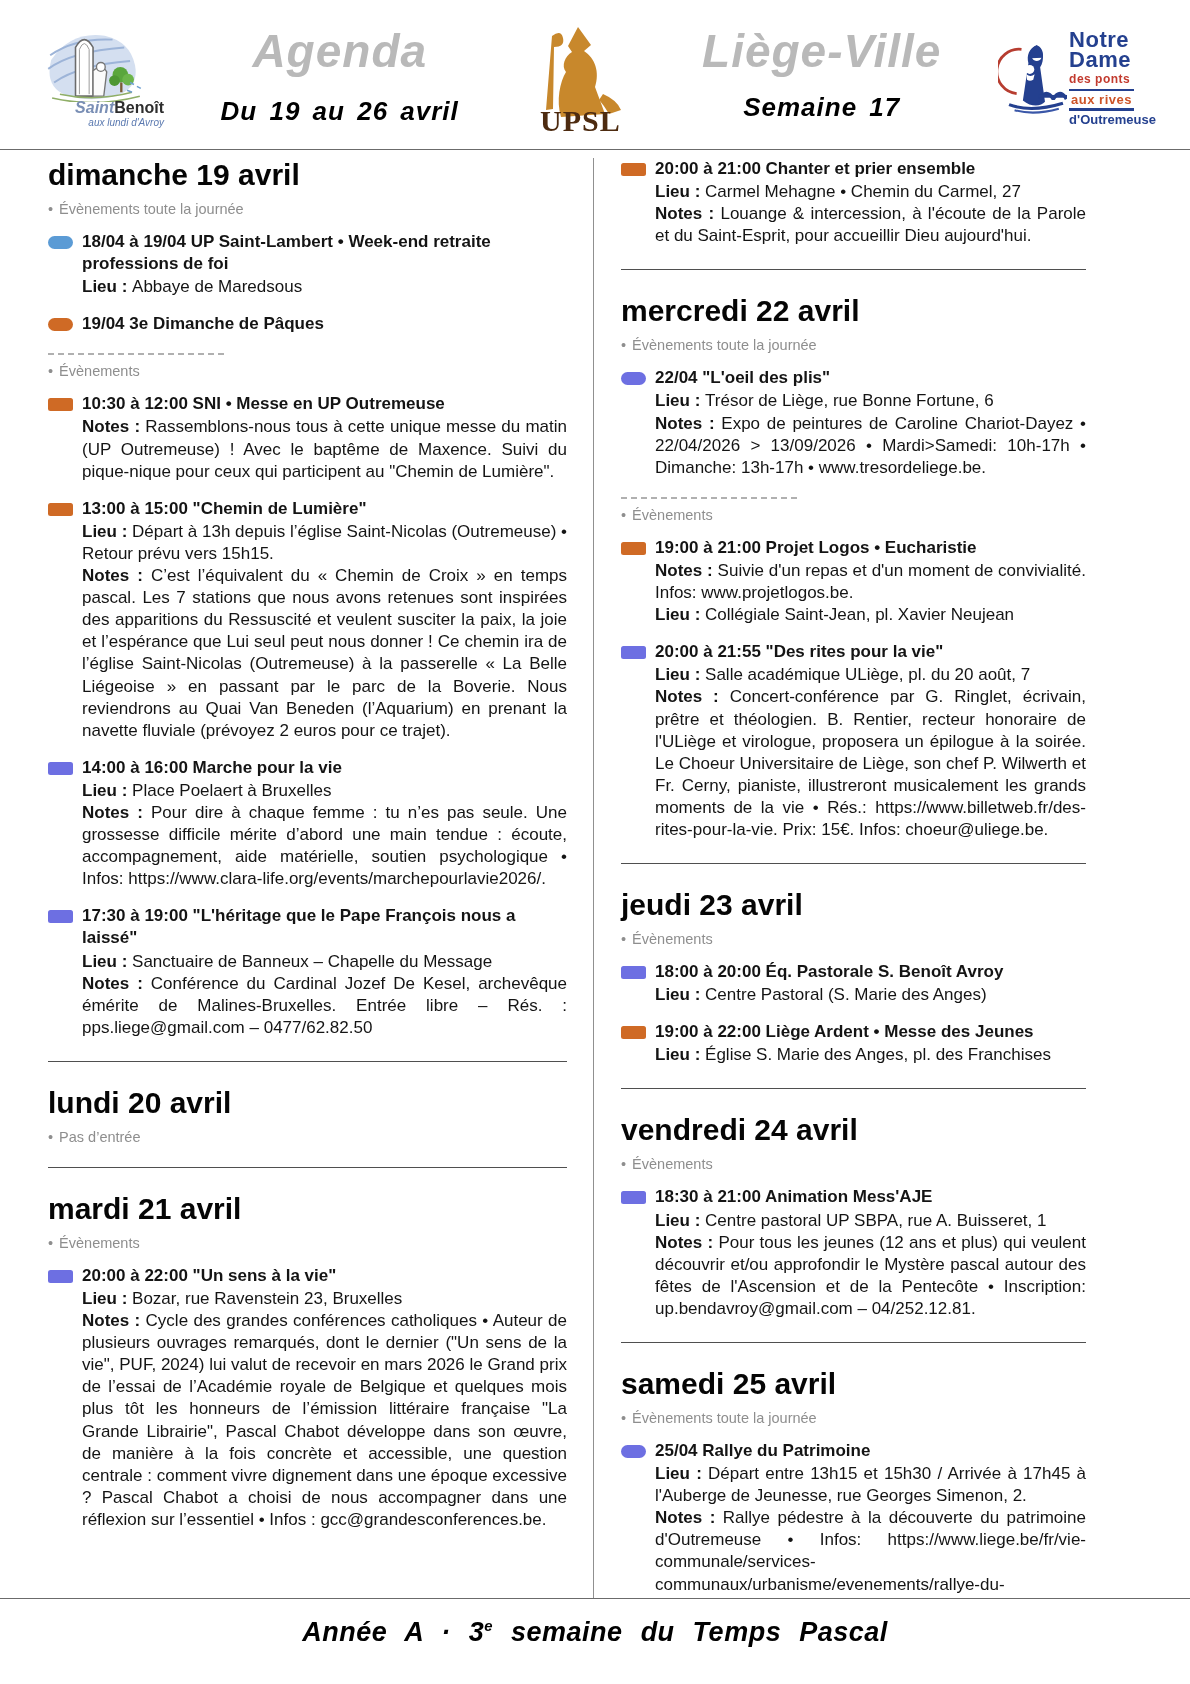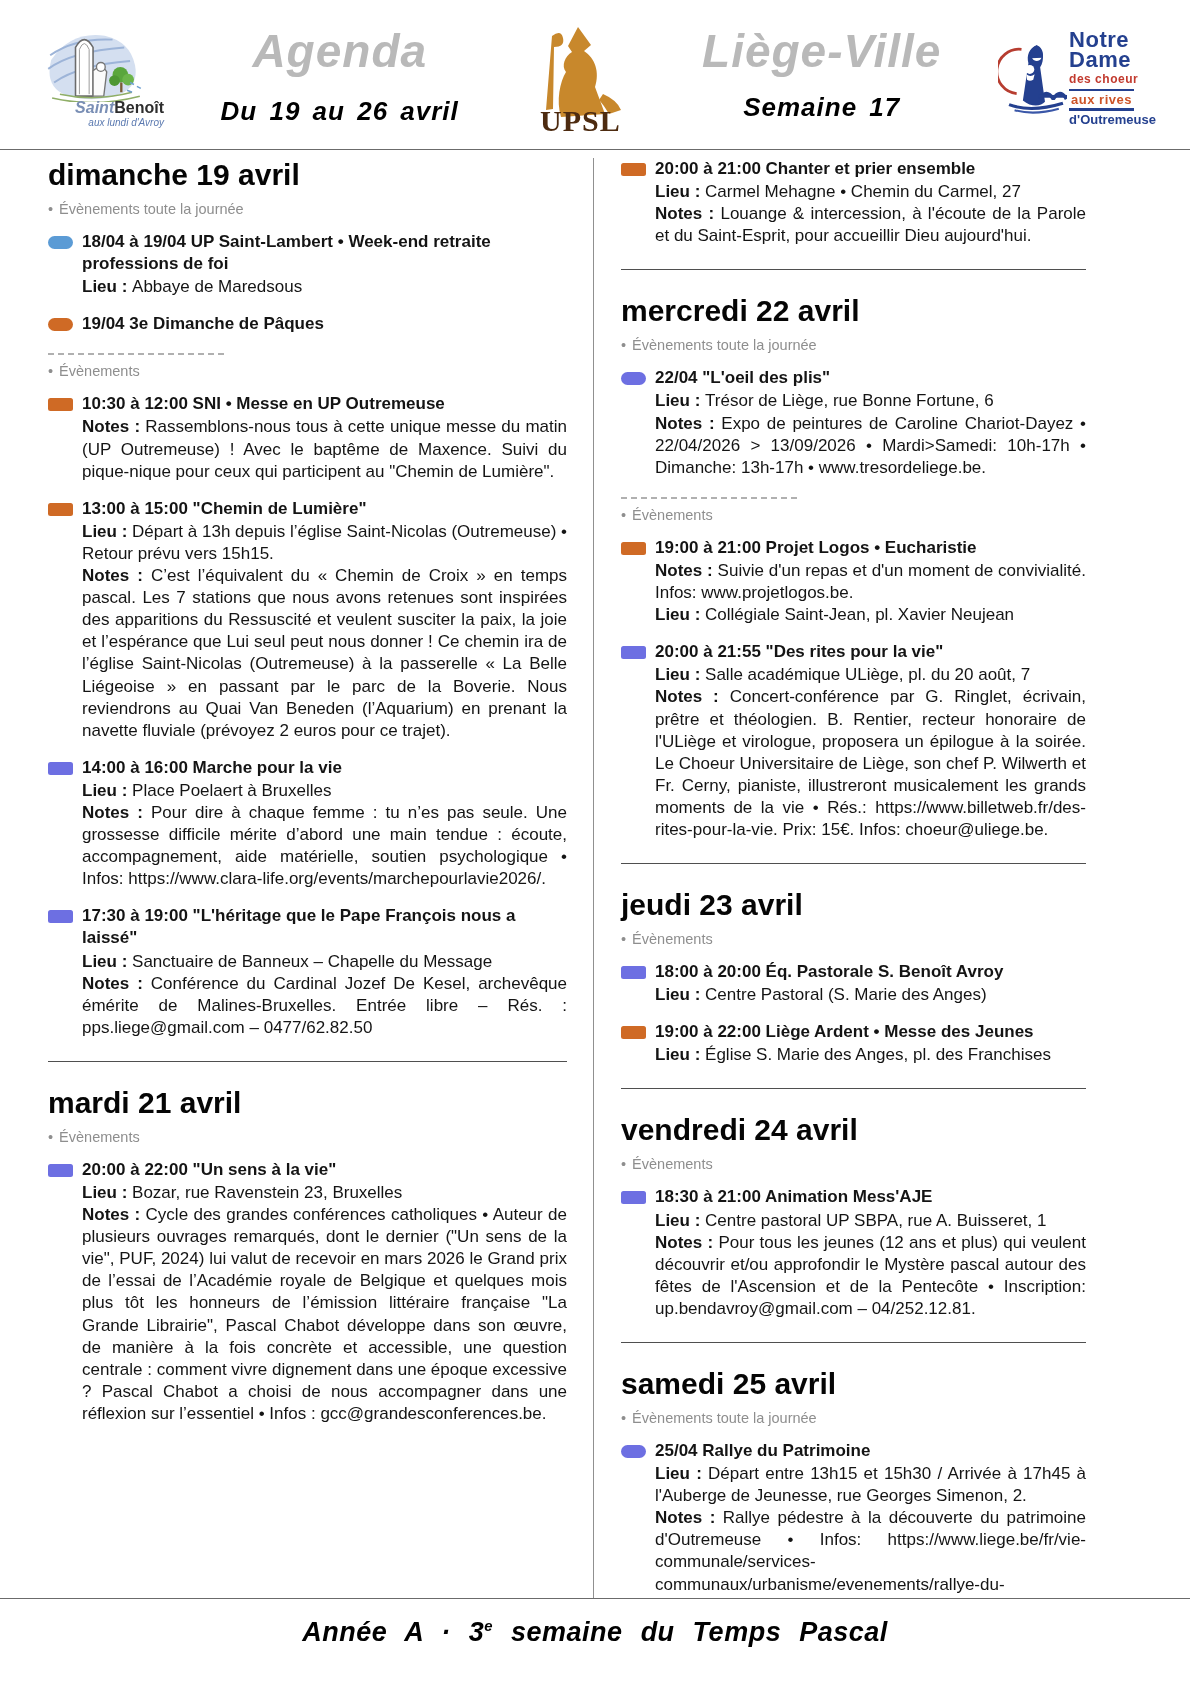--- a/index.html
+++ b/index.html
@@ -121,21 +121,21 @@
       <circle cx="46" cy="45" r="6.5" fill="#fff"></circle>
       <path d="M41 52 q6 5 12 0 l-2 8 q-5 3 -9 0 z" fill="#fff"></path>
       <path d="M60 88 q10 -16 20 0 M80 88 q10 -16 19 0" stroke="#24408f" stroke-width="5" fill="none"></path>
       <path d="M58 84 L100 84" stroke="#24408f" stroke-width="4"></path>
       <path d="M16 96 Q48 108 94 94" stroke="#24408f" stroke-width="4.5" fill="none"></path>
       <path d="M24 104 Q52 112 88 102" stroke="#3a57a8" stroke-width="3" fill="none"></path>
     </svg>
     <div class="nd-text">
       <span class="nd-big">Notre</span>
       <span class="nd-big">Dame</span>
-      <span class="nd-red">des choeur</span>
+      <span class="nd-red">des ponts</span>
       <span class="nd-rives">aux rives</span>
       <span class="nd-outre">d'Outremeuse</span>
     </div>
   </div>
 
 </div>
 
 <div class="content">
   <div class="col col-left">
       <section class="day-section">
@@ -168,20 +168,25 @@
           <div class="ev-title">14:00 à 16:00 Marche pour la vie</div>
           <div class="ev-detail"><strong class="ev-label">Lieu : </strong>Place Poelaert à Bruxelles</div>
           <div class="ev-detail"><strong class="ev-label">Notes : </strong>Pour dire à chaque femme : tu n’es pas seule. Une grossesse difficile mérite d’abord une main tendue : écoute, accompagnement, aide matérielle, soutien psychologique • Infos: https://www.clara-life.org/events/marchepourlavie2026/.</div>
         </div>
         <div class="event">
           <span class="bullet square-purple"></span>
           <div class="ev-title">17:30 à 19:00 "L'héritage que le Pape François nous a laissé"</div>
           <div class="ev-detail"><strong class="ev-label">Lieu : </strong>Sanctuaire de Banneux – Chapelle du Message</div>
           <div class="ev-detail"><strong class="ev-label">Notes : </strong>Conférence du Cardinal Jozef De Kesel, archevêque émérite de Malines-Bruxelles. Entrée libre – Rés. : pps.liege@gmail.com – 0477/62.82.50</div>
         </div>
+      </section>
+      <section class="day-section">
+        <hr class="day-rule">
+        <h2 class="day-title">lundi 20 avril</h2>
+        <div class="meta"><span class="meta-dot">•</span>Pas d’entrée</div>
       </section>
       <section class="day-section">
         <hr class="day-rule">
         <h2 class="day-title">mardi 21 avril</h2>
         <div class="meta"><span class="meta-dot">•</span>Évènements</div>
         <div class="event">
           <span class="bullet square-purple"></span>
           <div class="ev-title">20:00 à 22:00 "Un sens à la vie"</div>
           <div class="ev-detail"><strong class="ev-label">Lieu : </strong>Bozar, rue Ravenstein 23, Bruxelles</div>
           <div class="ev-detail"><strong class="ev-label">Notes : </strong>Cycle des grandes conférences catholiques • Auteur de plusieurs ouvrages remarqués, dont le dernier ("Un sens de la vie", PUF, 2024) lui valut de recevoir en mars 2026 le Grand prix de l’essai de l’Académie royale de Belgique et quelques mois plus tôt les honneurs de l’émission littéraire française "La Grande Librairie", Pascal Chabot développe dans son œuvre, de manière à la fois concrète et accessible, une question centrale : comment vivre dignement dans une époque excessive ? Pascal Chabot a choisi de nous accompagner dans une réflexion sur l’essentiel • Infos : gcc@grandesconferences.be.</div>

